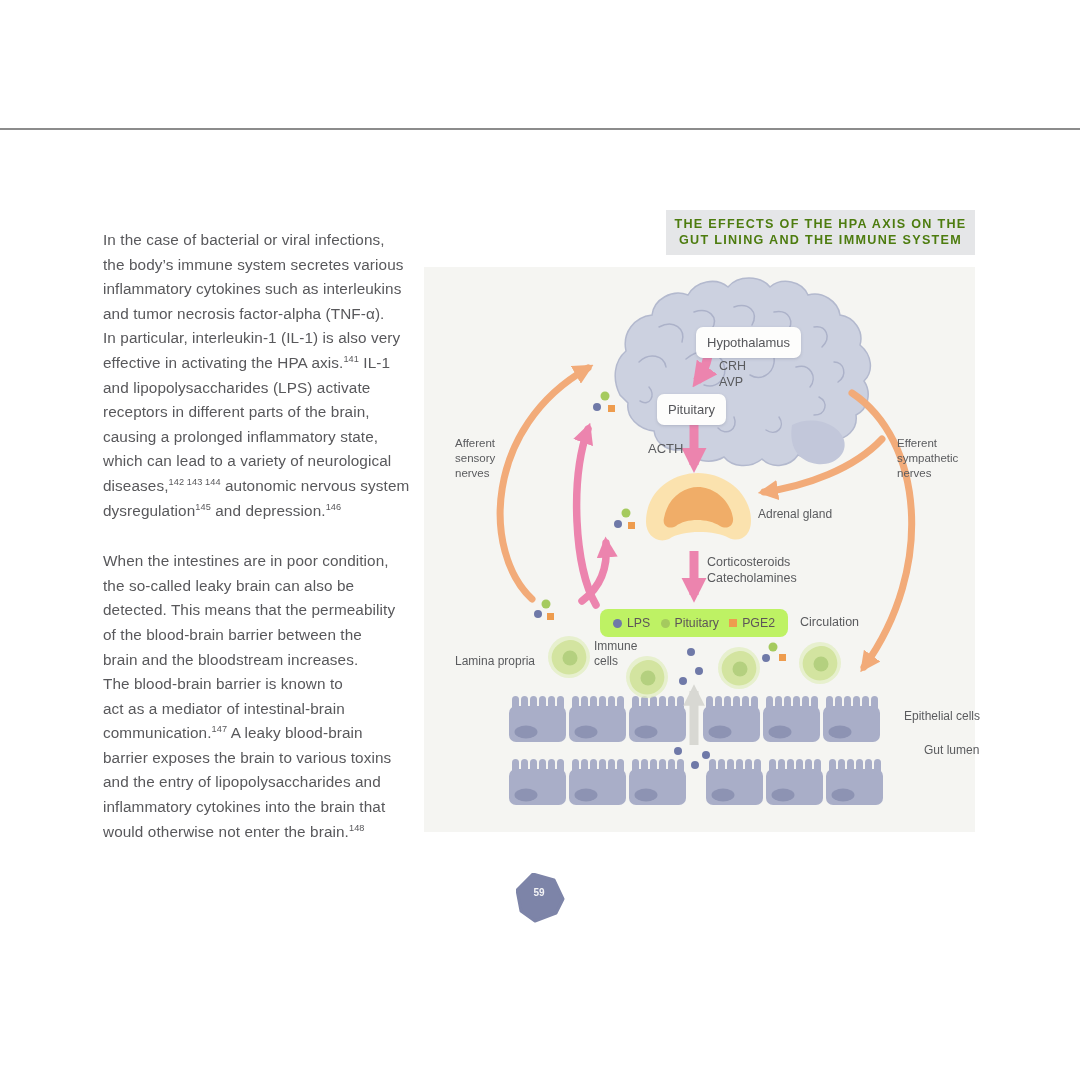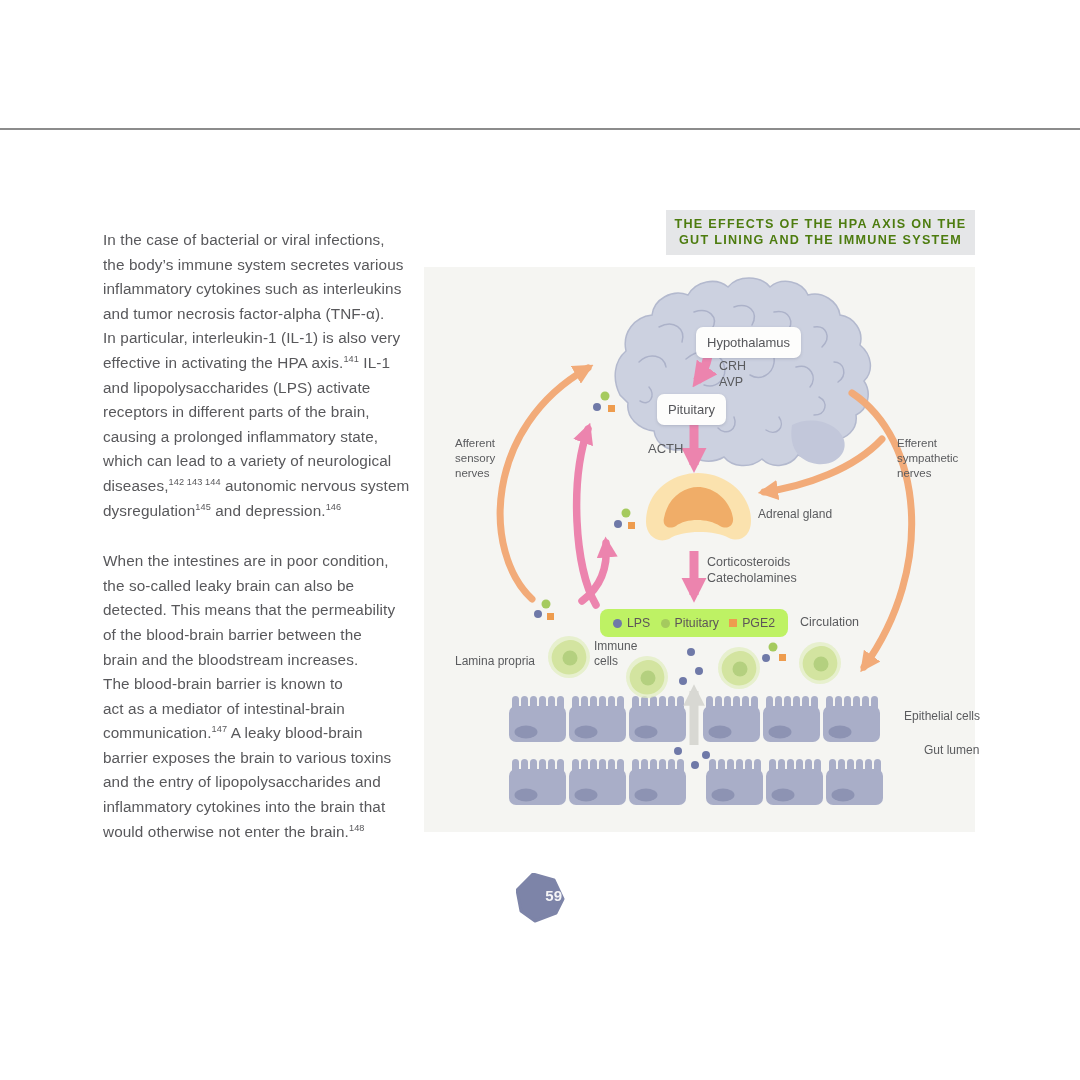--- a/index.html
+++ b/index.html
@@ -34,22 +34,22 @@
   .leg-item{display:flex;align-items:center;gap:5px;font-size:12.3px;color:#5d5458;}
   .leg-dot{width:9px;height:9px;border-radius:50%;}
   .leg-sq{width:8px;height:8px;}
 
   
   #source{position:absolute;left:560px;top:840px;width:415px;text-align:right;font-size:12.3px;
           line-height:15.6px;color:#565659;}
 
   
   #badge{position:absolute;left:516px;top:873px;width:50px;height:50px;}
-  #badge-num{position:absolute;left:0;top:14px;width:46px;text-align:right;color:#f4f4f6;
-             font-size:15px;font-weight:bold;}
+  #badge-num{position:absolute;left:0;top:14px;width:46px;text-align:center;color:#f4f4f6;
+             font-size:10px;font-weight:bold;}
 </style>
 </head>
 <body>
 
 <div id="canvas">
 
   <div id="top-edge"></div>
 
   <div id="body-col">
     <p><span>In the case of bacterial or viral infections,</span><br><span>the body’s immune system secretes various</span><br><span>inflammatory cytokines such as interleukins</span><br><span>and tumor necrosis factor-alpha (TNF-α).</span><br><span>In particular, interleukin-1 (IL-1) is also very</span><br><span>effective in activating the HPA axis.</span><sup>141</sup><span> IL-1</span><br><span>and lipopolysaccharides (LPS) activate</span><br><span>receptors in different parts of the brain,</span><br><span>causing a prolonged inflammatory state,</span><br><span>which can lead to a variety of neurological</span><br><span>diseases,</span><sup>142 143 144</sup><span> autonomic nervous system</span><br><span>dysregulation</span><sup>145</sup><span> and depression.</span><sup>146</sup></p>

